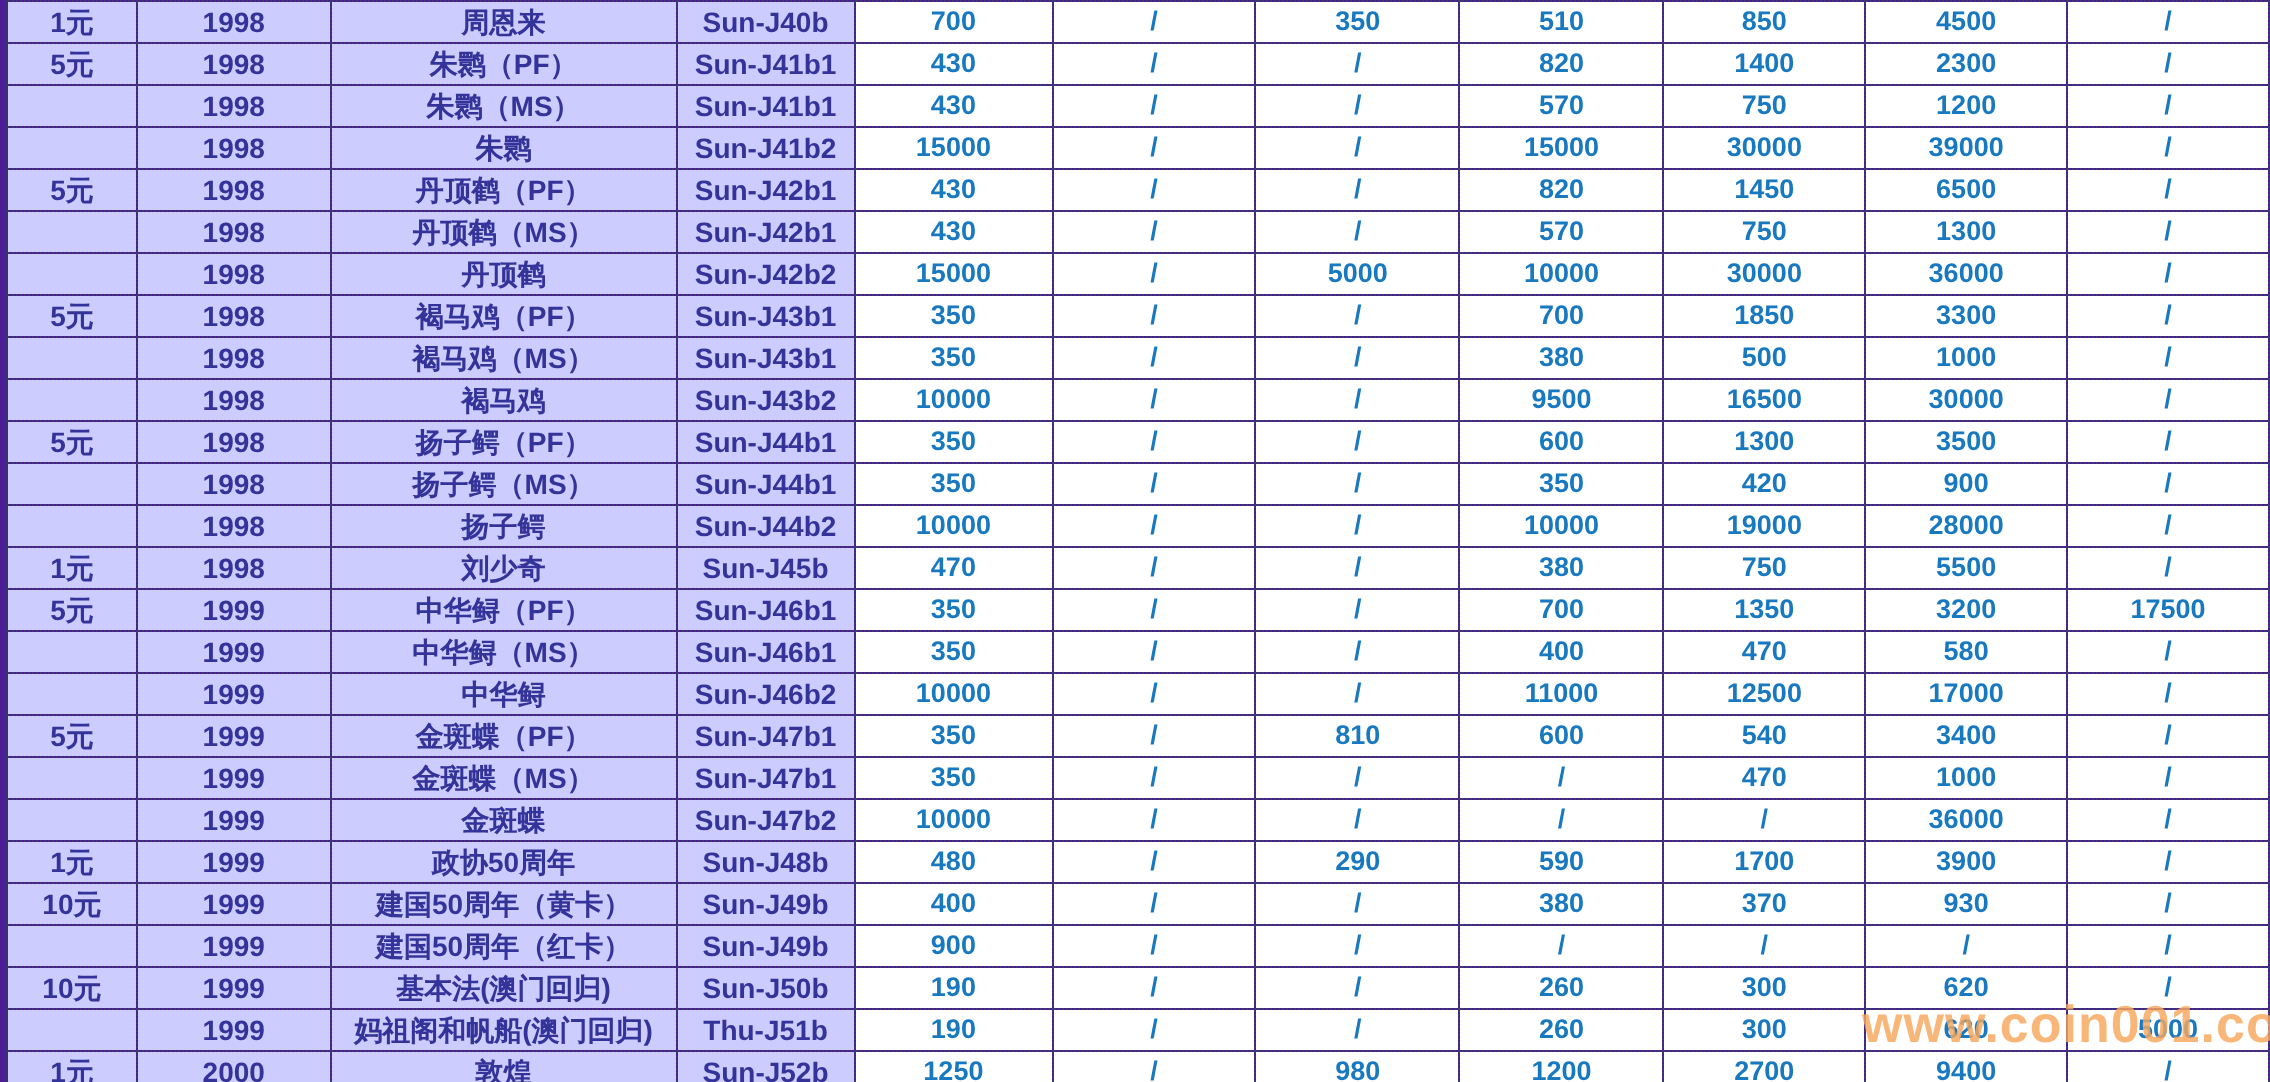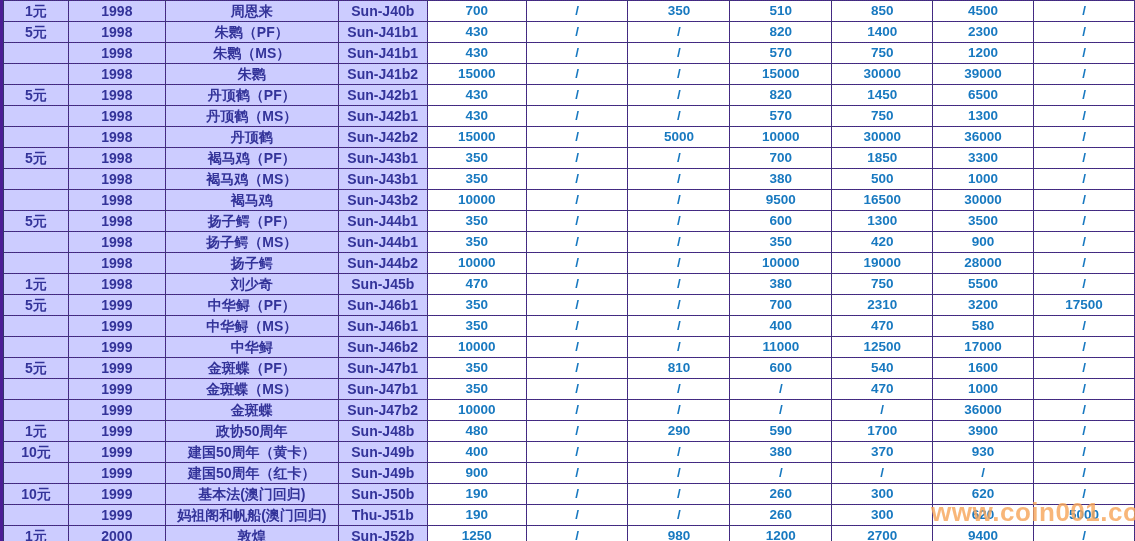--- a/index.html
+++ b/index.html
@@ -267,21 +267,21 @@
   </tr>
         <tr>
     <td class="c-den">5元</td>
     <td class="c-year">1999</td>
     <td class="c-name">中华鲟（PF）</td>
     <td class="c-cat">Sun-J46b1</td>
     <td class="c-price">350</td>
     <td class="c-price">/</td>
     <td class="c-price">/</td>
     <td class="c-price">700</td>
-    <td class="c-price">2310</td>
+    <td class="c-price">1350</td>
     <td class="c-price">3200</td>
     <td class="c-price">17500</td>
   </tr>
         <tr>
     <td class="c-den"></td>
     <td class="c-year">1999</td>
     <td class="c-name">中华鲟（MS）</td>
     <td class="c-cat">Sun-J46b1</td>
     <td class="c-price">350</td>
     <td class="c-price">/</td>
@@ -307,21 +307,21 @@
         <tr>
     <td class="c-den">5元</td>
     <td class="c-year">1999</td>
     <td class="c-name">金斑蝶（PF）</td>
     <td class="c-cat">Sun-J47b1</td>
     <td class="c-price">350</td>
     <td class="c-price">/</td>
     <td class="c-price">810</td>
     <td class="c-price">600</td>
     <td class="c-price">540</td>
-    <td class="c-price">1600</td>
+    <td class="c-price">3400</td>
     <td class="c-price">/</td>
   </tr>
         <tr>
     <td class="c-den"></td>
     <td class="c-year">1999</td>
     <td class="c-name">金斑蝶（MS）</td>
     <td class="c-cat">Sun-J47b1</td>
     <td class="c-price">350</td>
     <td class="c-price">/</td>
     <td class="c-price">/</td>

